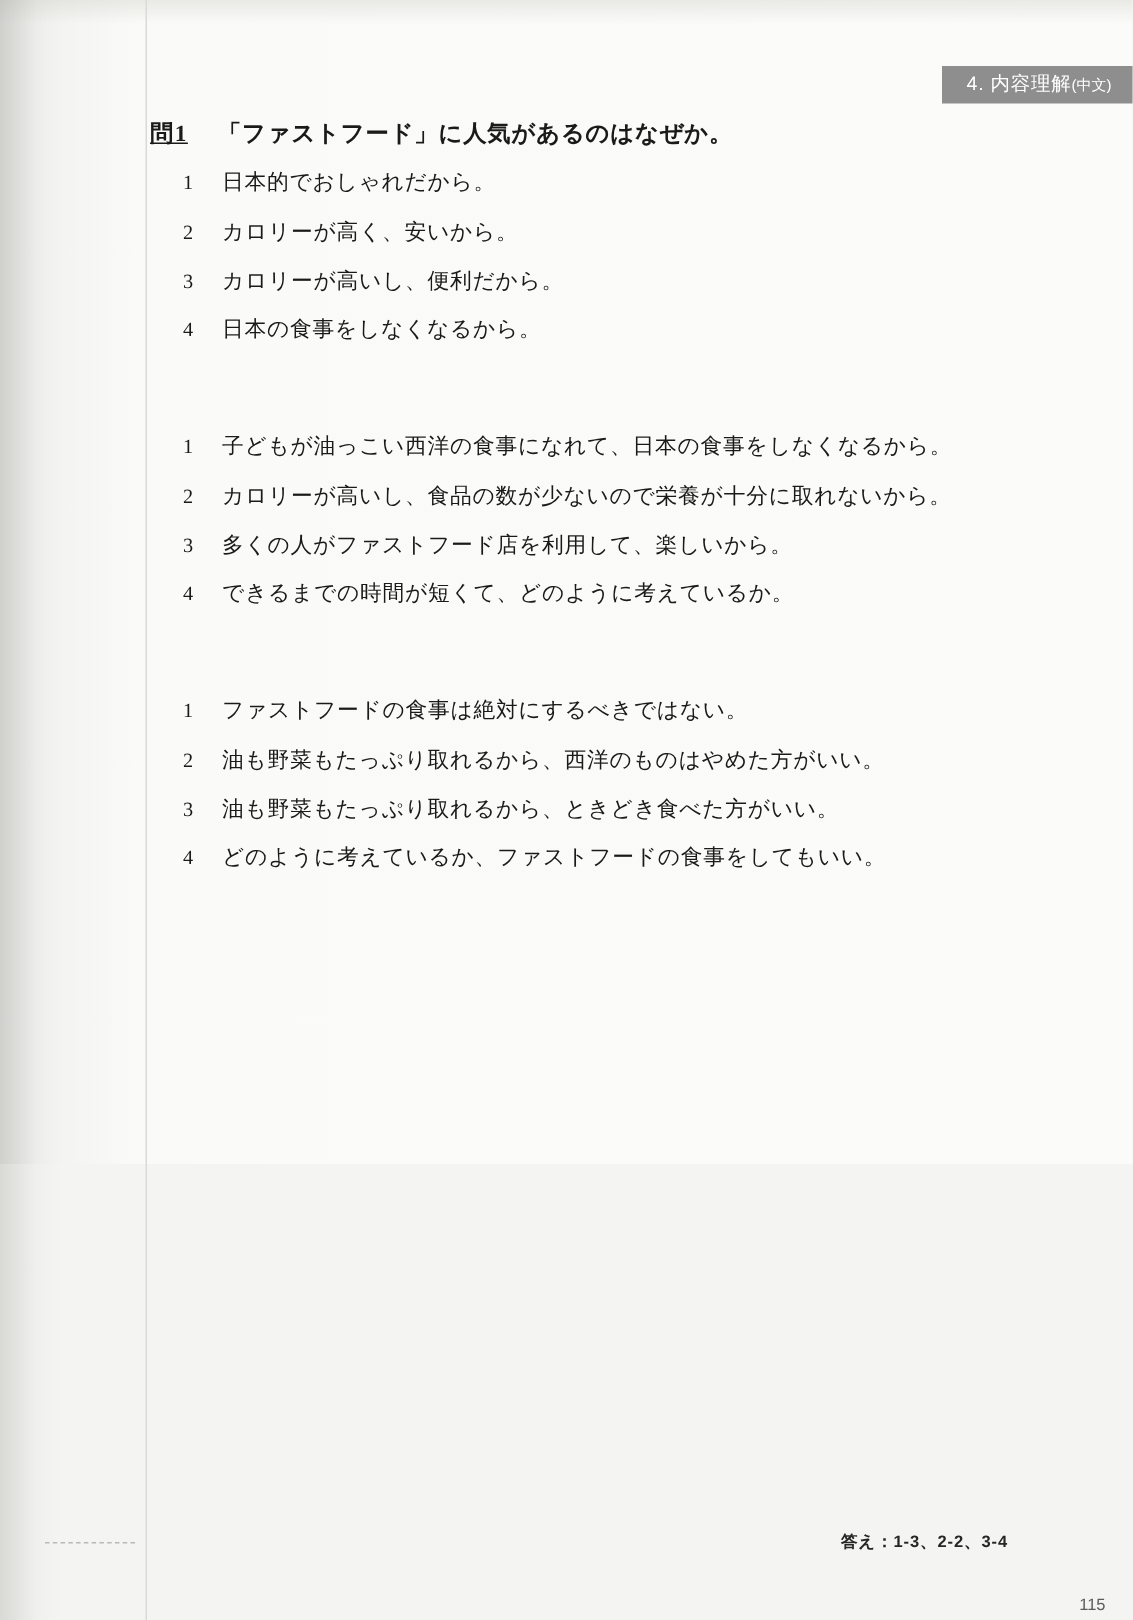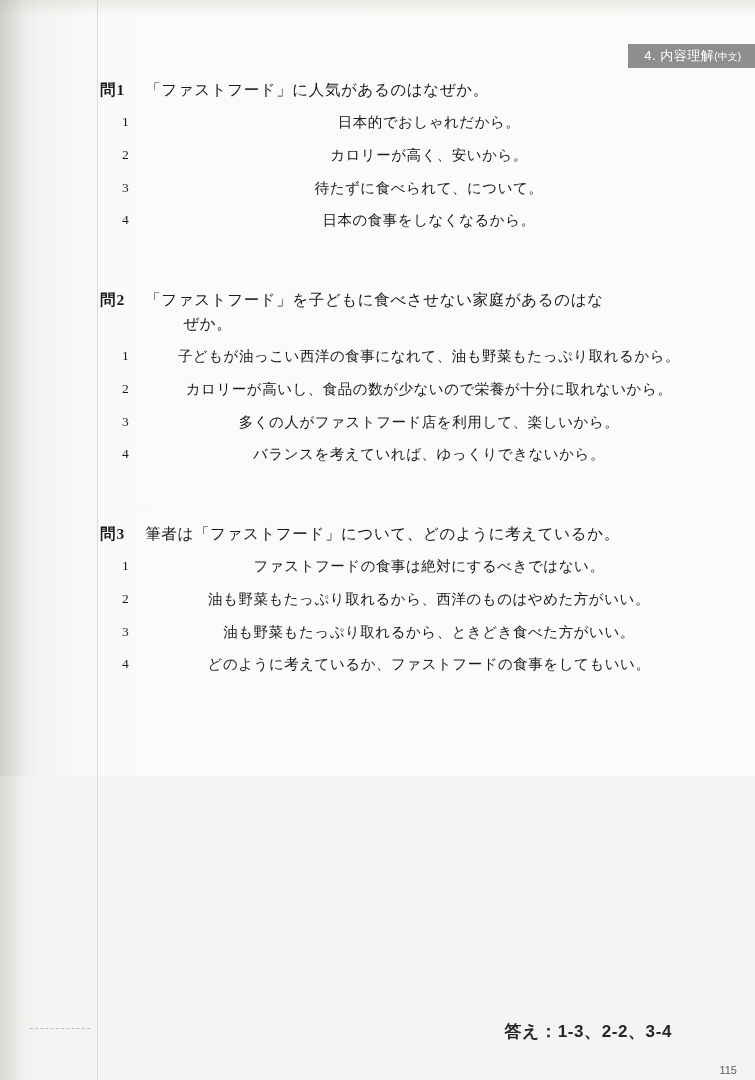--- a/index.html
+++ b/index.html
@@ -90,24 +90,26 @@
     font-size: 15.5px;
     line-height: 1.55;
     color: #1a1a1a;
     margin-bottom: 10px;
   }
   .q-label {
     font-weight: bold;
     flex: 0 0 auto;
     margin-right: 20px;
     letter-spacing: 1px;
+    text-decoration: underline;
   }
   .q-text {
     flex: 1 1 auto;
     letter-spacing: 0.6px;
+    font-weight: bold;
   }
   .q-text .cont-line {
     display: block;
     padding-left: 38px;
   }
   .choices {
     margin: 0;
     padding: 0;
     list-style: none;
   }
@@ -121,34 +123,33 @@
     padding-left: 22px;
   }
   .choice-num {
     flex: 0 0 auto;
     width: 26px;
     font-size: 13.5px;
   }
   .choice-text {
     flex: 1 1 auto;
     letter-spacing: 0.5px;
-    text-align: center;
   }
   .answer-bar {
     position: absolute;
     left: 100px;
     top: 1020px;
     width: 610px;
     display: flex;
     align-items: flex-end;
     justify-content: flex-end;
   }
   .answer-key {
     font-family: "Liberation Sans", "DejaVu Sans", sans-serif;
-    font-size: 17px;
+    font-size: 11px;
     font-weight: bold;
     color: #262626;
     letter-spacing: 0.6px;
     margin-right: 38px;
     padding-bottom: 2px;
   }
   .page-number {
     position: absolute;
     right: 18px;
     top: 1064px;
@@ -182,66 +183,55 @@
         <li class="choice">
           <span class="choice-num">1</span>
           <span class="choice-text">日本的でおしゃれだから。</span>
         </li>
         <li class="choice">
           <span class="choice-num">2</span>
           <span class="choice-text">カロリーが高く、安いから。</span>
         </li>
         <li class="choice">
           <span class="choice-num">3</span>
-          <span class="choice-text">待たずに食べられて、について。</span>
+          <span class="choice-text">カロリーが高いし、便利だから。</span>
         </li>
         <li class="choice">
           <span class="choice-num">4</span>
           <span class="choice-text">日本の食事をしなくなるから。</span>
         </li>
       </ul>
     </div>
 
     <div class="spacer-q1"></div>
 
     <div class="question-block">
-      <div class="q-head">
-        <span class="q-label">問2</span>
-        <span class="q-text">
-          <span>「ファストフード」を子どもに食べさせない家庭があるのはな</span>
-          <span class="cont-line">ぜか。</span>
-        </span>
-      </div>
       <ul class="choices">
         <li class="choice">
           <span class="choice-num">1</span>
-          <span class="choice-text">子どもが油っこい西洋の食事になれて、油も野菜もたっぷり取れるから。</span>
+          <span class="choice-text">子どもが油っこい西洋の食事になれて、日本の食事をしなくなるから。</span>
         </li>
         <li class="choice">
           <span class="choice-num">2</span>
           <span class="choice-text">カロリーが高いし、食品の数が少ないので栄養が十分に取れないから。</span>
         </li>
         <li class="choice">
           <span class="choice-num">3</span>
           <span class="choice-text">多くの人がファストフード店を利用して、楽しいから。</span>
         </li>
         <li class="choice">
           <span class="choice-num">4</span>
-          <span class="choice-text">バランスを考えていれば、ゆっくりできないから。</span>
+          <span class="choice-text">できるまでの時間が短くて、どのように考えているか。</span>
         </li>
       </ul>
     </div>
 
     <div class="spacer-q1"></div>
 
     <div class="question-block">
-      <div class="q-head">
-        <span class="q-label">問3</span>
-        <span class="q-text">筆者は「ファストフード」について、どのように考えているか。</span>
-      </div>
       <ul class="choices">
         <li class="choice">
           <span class="choice-num">1</span>
           <span class="choice-text">ファストフードの食事は絶対にするべきではない。</span>
         </li>
         <li class="choice">
           <span class="choice-num">2</span>
           <span class="choice-text">油も野菜もたっぷり取れるから、西洋のものはやめた方がいい。</span>
         </li>
         <li class="choice">

